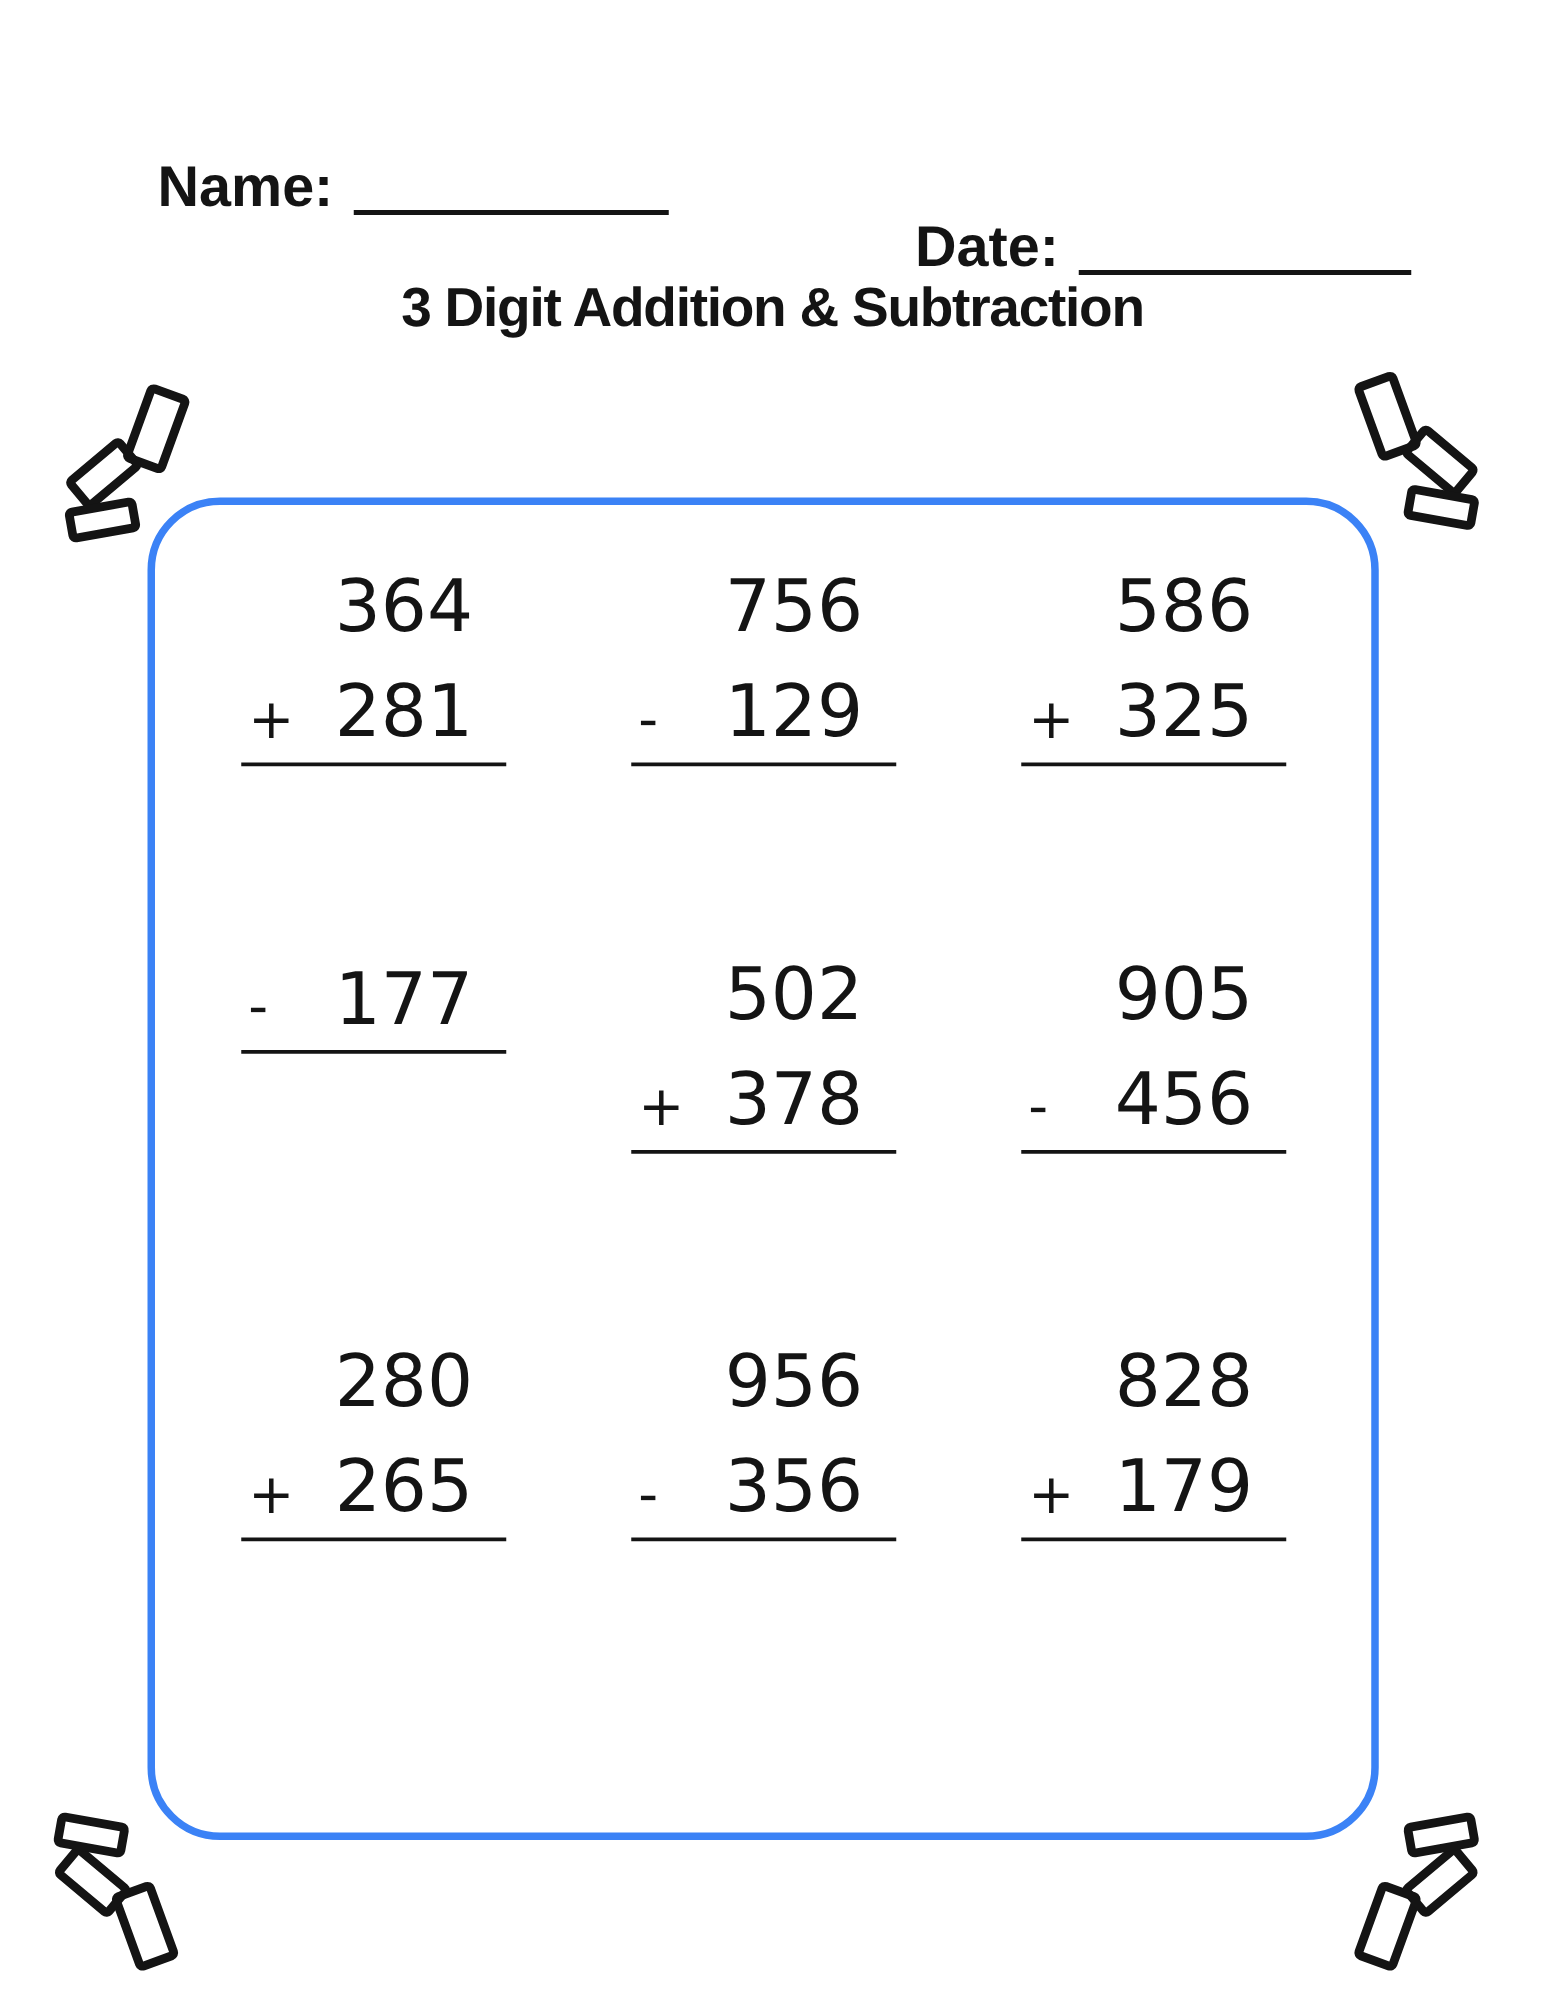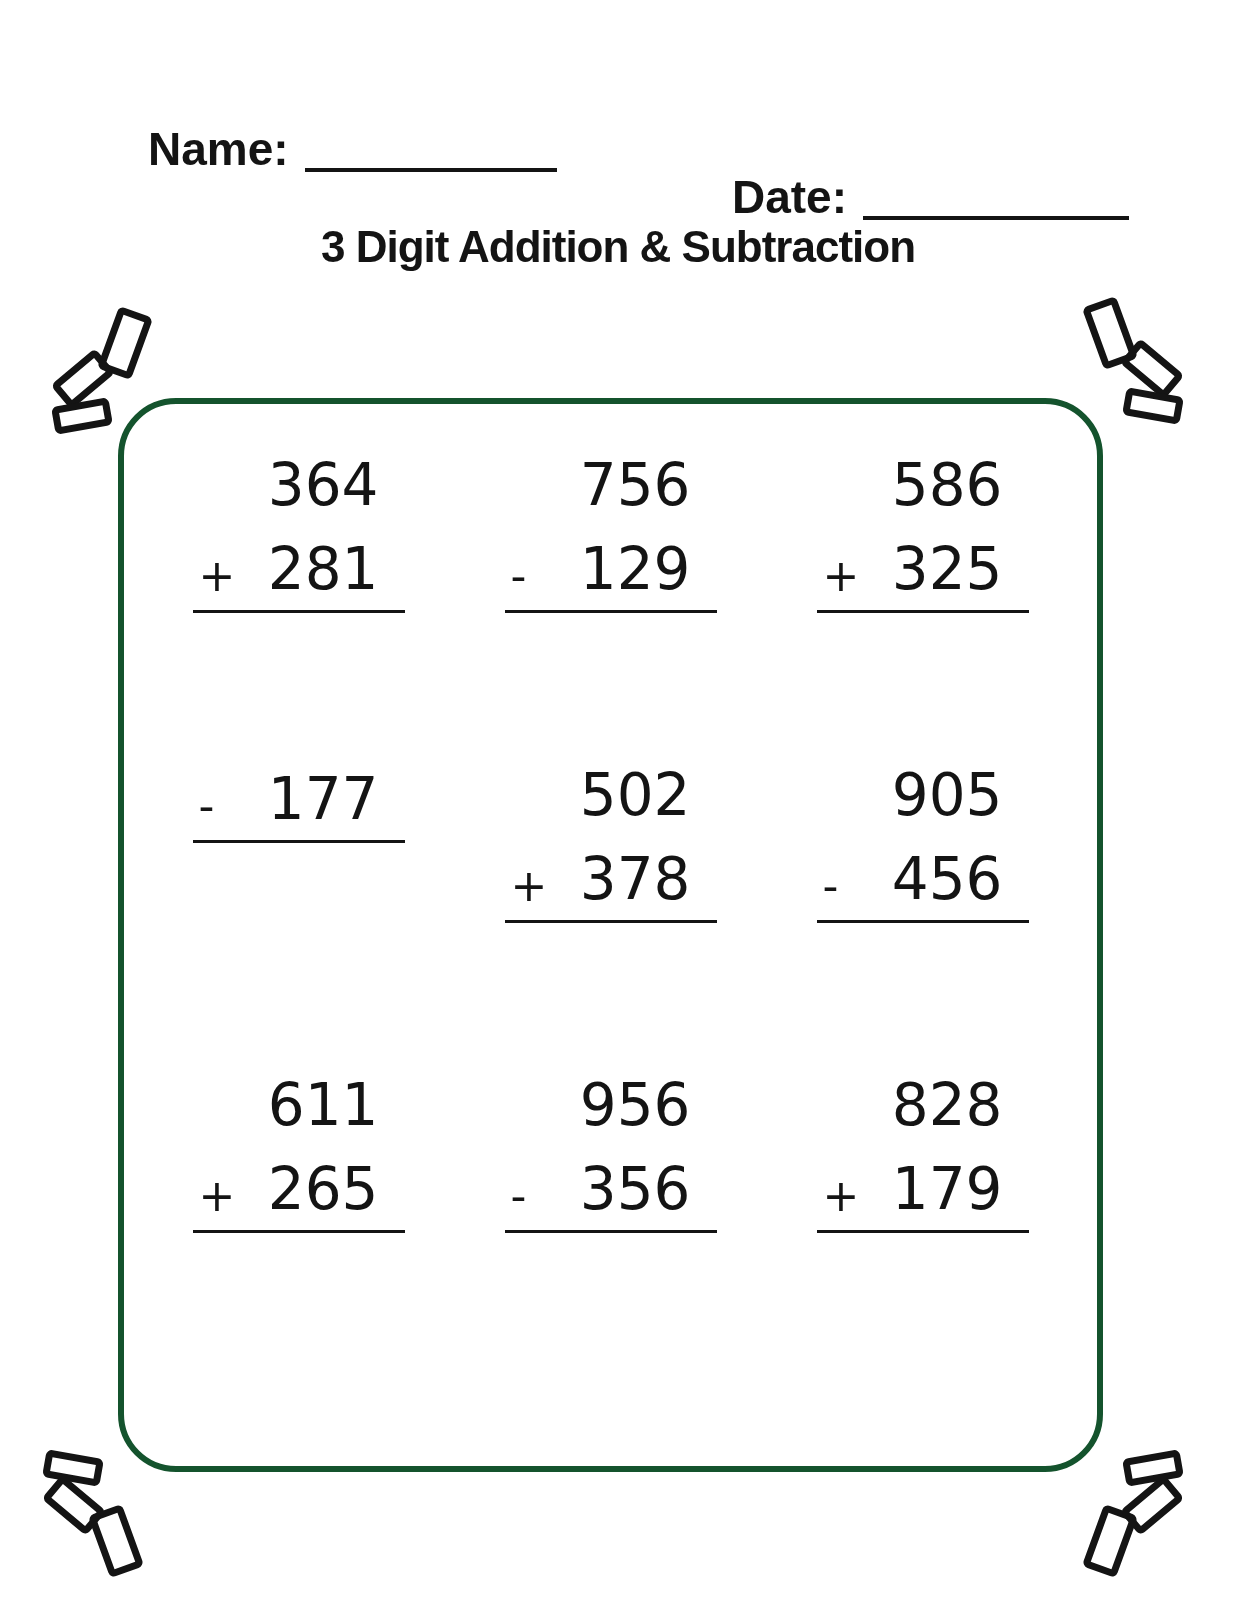--- a/index.html
+++ b/index.html
@@ -4,40 +4,40 @@
 <style>
   * { margin:0; padding:0; box-sizing:border-box; }
   html,body { background:#ffffff; }
   body {
     width:1236px; height:1600px; position:relative;
     font-family:"DejaVu Sans", sans-serif; color:#141414; overflow:hidden;
   }
 
   
   .field-row { position:absolute; top:126px; display:flex; align-items:flex-end; gap:16px; }
-  .field-row.name { left:148px;text-align:right; }
+  .field-row.name { left:126px;text-align:right; }
   .field-row.date { left:732px;margin-top:48px; }
   .field-label {
     font-family:"Liberation Sans", sans-serif; font-weight:bold;
     font-size:46px; line-height:1; letter-spacing:0; padding-bottom:2px;
   }
   .write-line { display:inline-block; height:6px; border-bottom:4px solid #141414; margin-bottom:2px; }
   .write-line.name-line { width:252px; }
   .write-line.date-line { width:266px; }
 
   .page-title {
     position:absolute; top:222px; left:0; width:100%; text-align:center;
     font-family:"Liberation Sans", sans-serif; font-weight:bold;
     font-size:44px; line-height:1.15; letter-spacing:-1px;
   }
 
   
   .sheet {
     position:absolute; left:118px; top:398px; width:985px; height:1074px;
-    border:6px solid #14532d; border-radius:58px; background:#ffffff;
+    border:6px solid #3b82f6; border-radius:58px; background:#ffffff;
   }
   .problems-grid {
     display:grid; grid-template-columns:312px 312px 312px;
     justify-content:center; justify-items:center;
     padding-top:30px; row-gap:131px;
   }
   .problem { width:212px; font-size:58px; line-height:1; }
   .p-top {
     height:80px; display:flex; align-items:flex-end; justify-content:flex-end;
     padding-right:26px;
@@ -138,21 +138,21 @@
 
     <div class="problem">
       <div class="p-top">905</div>
       <div class="p-bottom">
         <span class="operator">-</span>
         <span>456</span>
       </div>
     </div>
 
     <div class="problem">
-      <div class="p-top">611</div>
+      <div class="p-top">280</div>
       <div class="p-bottom">
         <span class="operator">+</span>
         <span>265</span>
       </div>
     </div>
 
     <div class="problem">
       <div class="p-top">956</div>
       <div class="p-bottom">
         <span class="operator">-</span>

